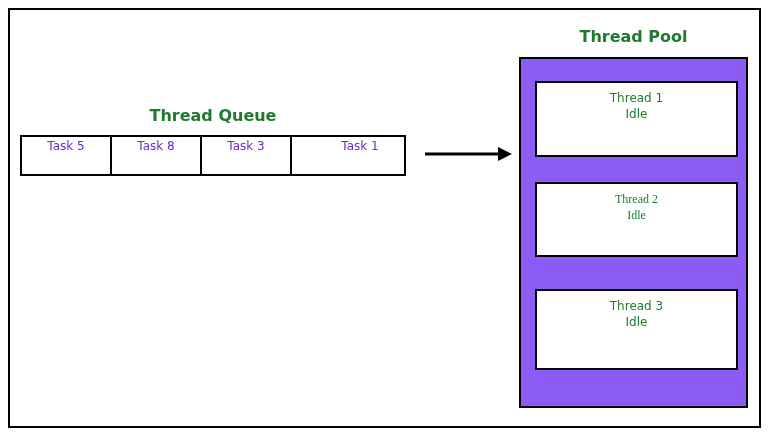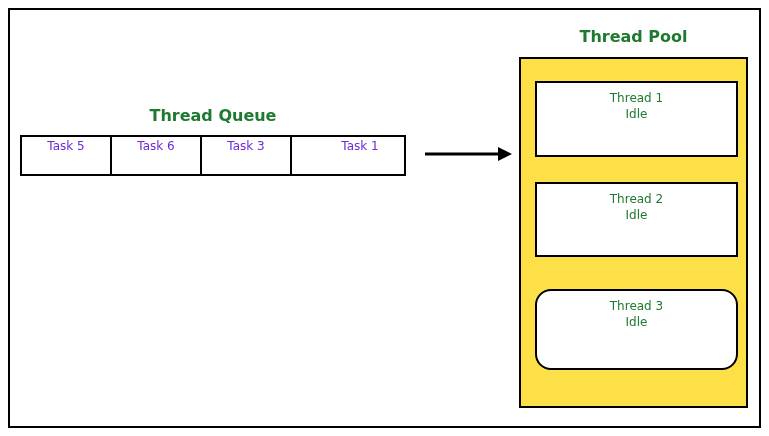--- a/index.html
+++ b/index.html
@@ -96,33 +96,33 @@
 
   
   .pool-box {
     position: absolute;
     left: 519px;
     top: 57px;
     width: 229px;
     height: 351px;
     border: 2px solid #000000;
     box-sizing: border-box;
-    background: #fde047;
+    background: #8b5cf6;
   }
   .thread-box {
     position: absolute;
     left: 14px;
     width: 203px;
     border: 2px solid #000000;
     box-sizing: border-box;
     background: #ffffff;
   }
   #thread-box-0 { top: 22px;  height: 76px; }
-  #thread-box-1 { top: 123px; height: 75px; }
-  #thread-box-2 { top: 230px; height: 81px; border-radius: 16px; }
+  #thread-box-1 { top: 123px; height: 75px; font-family: Liberation Serif, serif; }
+  #thread-box-2 { top: 230px; height: 81px; }
 
   .thread-label {
     position: absolute;
     left: 0;
     right: 0;
     text-align: center;
     color: #1d7a2e;
     font-size: 12px;
     line-height: 16px;
     white-space: nowrap;
@@ -139,21 +139,21 @@
 
   <div class="section-title" id="queue-title">Thread Queue</div>
 
   <div class="queue-table">
 
     <div class="queue-cell">
       <span class="queue-cell-label">Task 5</span>
     </div>
 
     <div class="queue-cell">
-      <span class="queue-cell-label">Task 6</span>
+      <span class="queue-cell-label">Task 8</span>
     </div>
 
     <div class="queue-cell">
       <span class="queue-cell-label">Task 3</span>
     </div>
 
 
     <div class="queue-cell">
       <span class="queue-cell-label">Task 1</span>
     </div>

